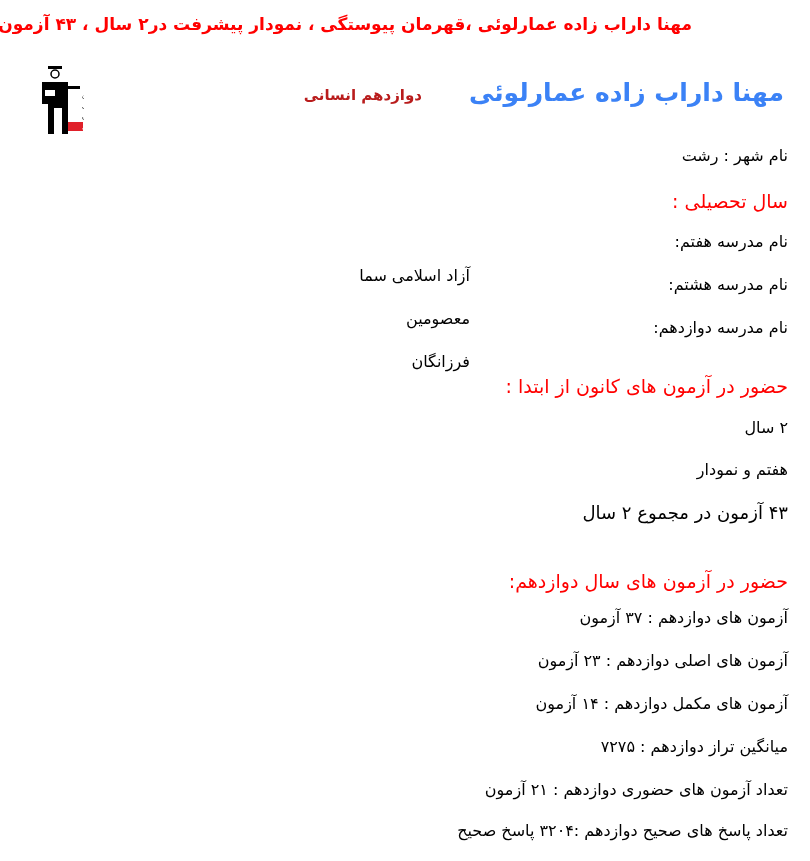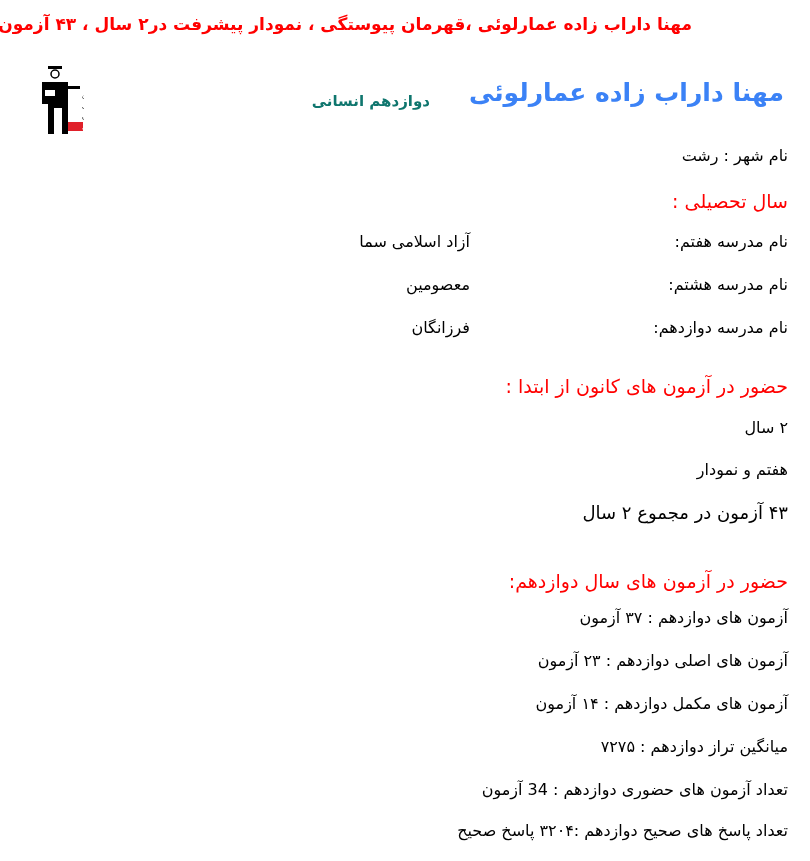--- a/index.html
+++ b/index.html
@@ -1,26 +1,26 @@
 <!DOCTYPE html>
 <html><head>
 <meta charset="utf-8">
 <style>
   html, body { margin:0; padding:0; background:#ffffff; }
   body { width:810px; height:861px; position:relative; overflow:hidden;
          font-family:"DejaVu Sans", "Liberation Sans", sans-serif; direction:rtl; }
   .abs { position:absolute; white-space:nowrap; }
   .banner { top:14px; right:118px; color:#ff0000; font-weight:bold; font-size:17px; }
   .name-title { top:78px; right:26px; color:#3b82f6; font-weight:bold; font-size:25px; }
-  .grade { top:86px; right:380px; color:#0f766e; font-weight:bold; font-size:15px;margin-top:6px; }
+  .grade { top:86px; right:388px; color:#b91c1c; font-weight:bold; font-size:15px; }
   .logo { top:64px; left:34px; width:50px; height:72px; }
   .bold { color:#000; font-weight:normal; font-size:16px; }
   .red { color:#ff0000; font-size:19px; }
   .right { right:22px; }
-  .val { right:340px; }
+  .val { right:340px;margin-top:34px; }
 </style>
 </head>
 <body>
 
 <div class="abs banner">مهنا داراب زاده عمارلوئی ،قهرمان پیوستگی ، نمودار پیشرفت در۲ سال ، ۴۳ آزمون</div>
 
 <div class="abs logo">
   <svg width="50" height="72" viewBox="0 0 50 72">
     <rect x="14" y="2" width="14" height="3" fill="#000"></rect>
     <circle cx="21" cy="10" r="4" fill="#fff" stroke="#000" stroke-width="1.5"></circle>
@@ -50,14 +50,14 @@
 <div class="abs red right" style="top:375px">حضور در آزمون های کانون از ابتدا :</div>
 <div class="abs bold right" style="top:418px">۲ سال</div>
 <div class="abs bold right" style="top:460px">هفتم و نمودار</div>
 <div class="abs bold right" style="top:502px;font-size:18px">۴۳ آزمون در مجموع ۲ سال</div>
 
 <div class="abs red right" style="top:570px">حضور در آزمون های سال دوازدهم:</div>
 <div class="abs bold right" style="top:608px">آزمون های دوازدهم : ۳۷ آزمون</div>
 <div class="abs bold right" style="top:651px">آزمون های اصلی دوازدهم : ۲۳ آزمون</div>
 <div class="abs bold right" style="top:694px">آزمون های مکمل دوازدهم : ۱۴ آزمون</div>
 <div class="abs bold right" style="top:737px">میانگین تراز دوازدهم : ۷۲۷۵</div>
-<div class="abs bold right" style="top:780px">تعداد آزمون های حضوری دوازدهم : 34 آزمون</div>
+<div class="abs bold right" style="top:780px">تعداد آزمون های حضوری دوازدهم : ۲۱ آزمون</div>
 <div class="abs bold right" style="top:821px">تعداد پاسخ های صحیح دوازدهم :۳۲۰۴ پاسخ صحیح</div>
 
 </body></html>

